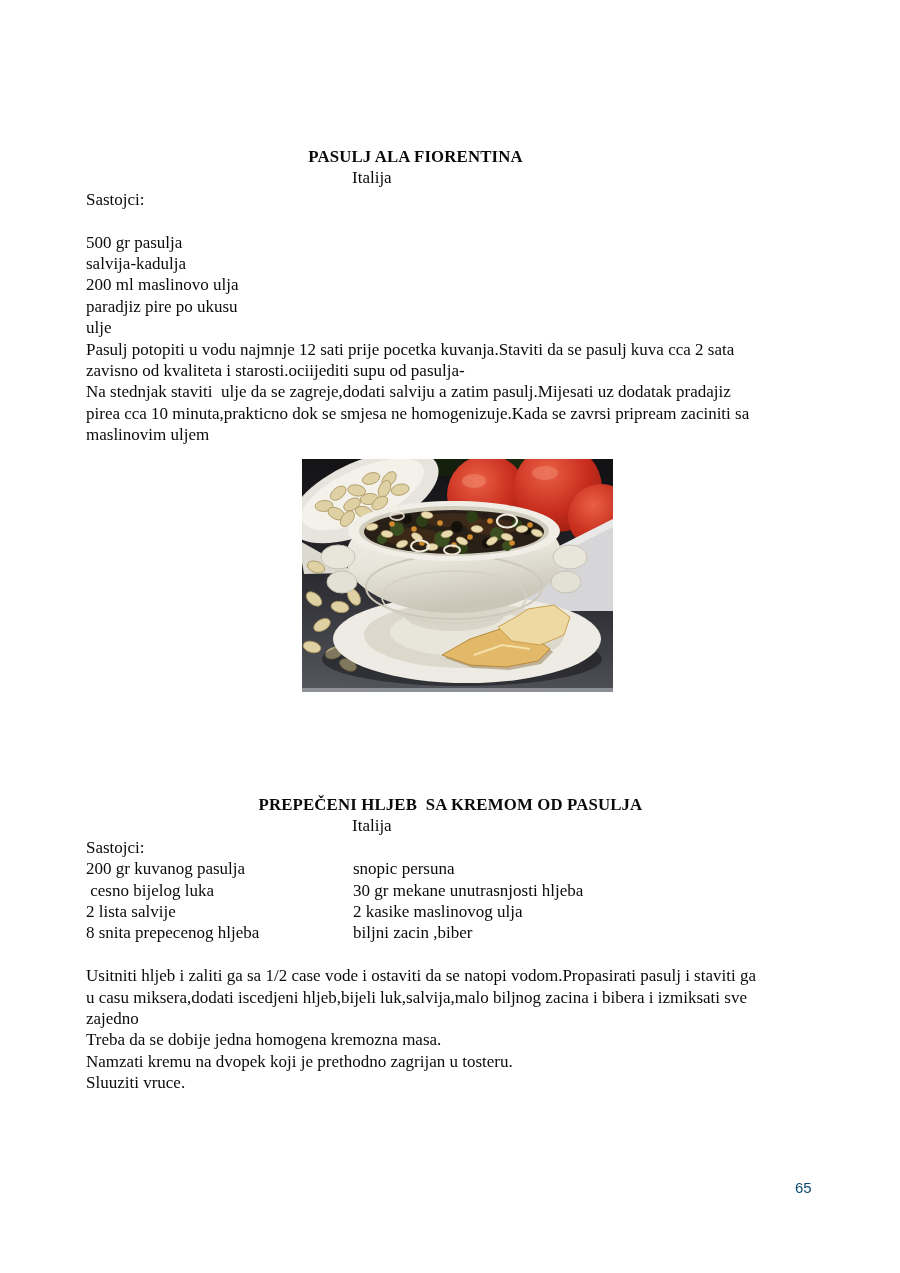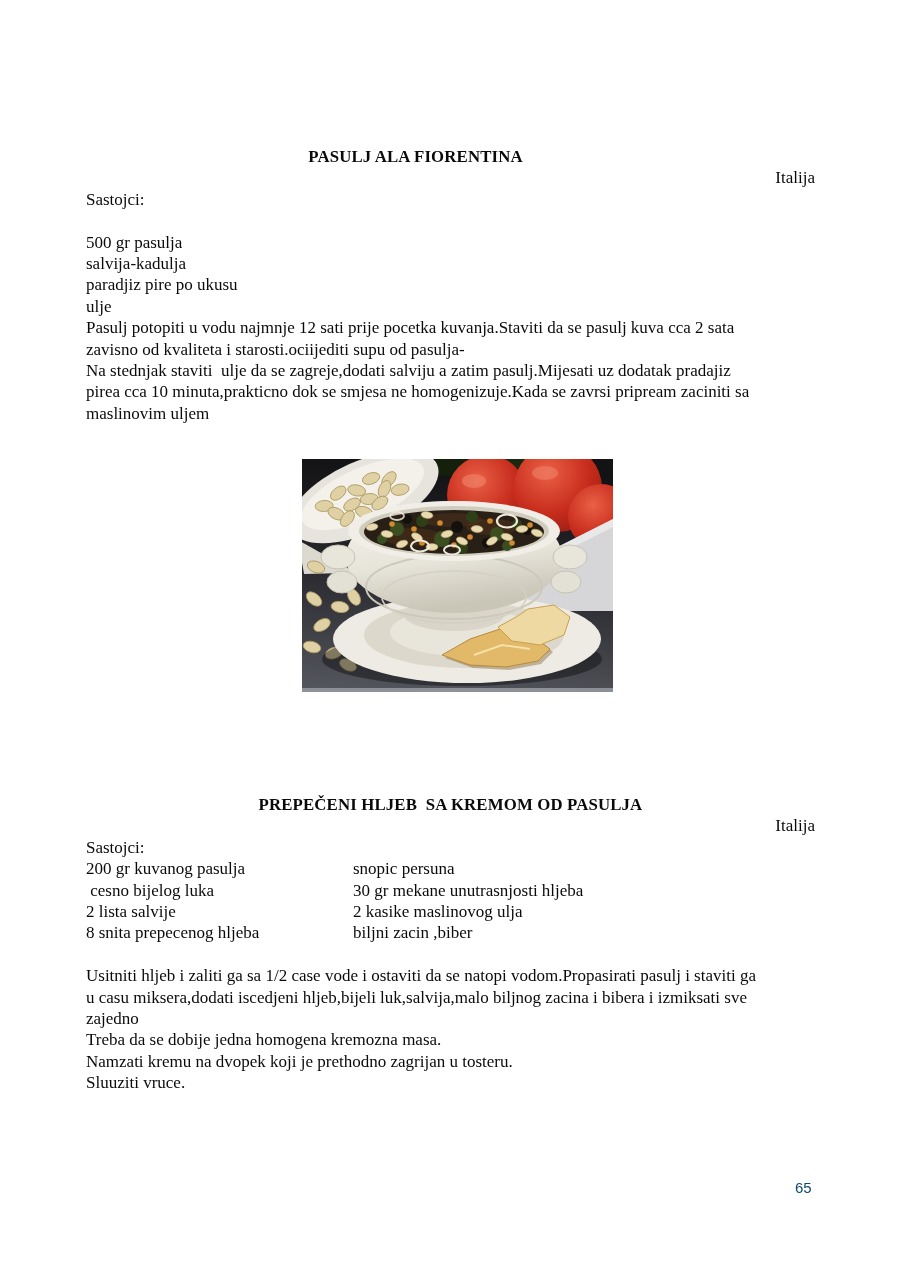--- a/index.html
+++ b/index.html
@@ -19,21 +19,21 @@
   #recipe2-block { top: 794px; }
   .line { min-height: 21.4px; white-space: pre-wrap; }
   .recipe-title {
     font-weight: bold;
     font-size: 16.8px;
     text-align: center;
     letter-spacing: 0.15px;
     white-space: pre-wrap;
   }
   #recipe1-block .recipe-title { padding-right: 70px; }
-  .origin { padding-left: 266px; text-align: right; }
+  .origin { padding-left: 266px; }
   .ing-row { display: flex; }
   .ing-row .col-left { width: 267px; flex: none; white-space: pre-wrap; }
   .ing-row .col-right { white-space: pre-wrap; }
   .photo {
     position: absolute;
     left: 302px;
     top: 459px;
     width: 311px;
     height: 233px;
   }
@@ -53,20 +53,21 @@
 
 <div class="page">
 
   <div class="block" id="recipe1-block">
     <div class="line recipe-title">PASULJ ALA FIORENTINA</div>
     <div class="line origin">Italija</div>
     <div class="line">Sastojci:</div>
     <div class="line"></div>
     <div class="line">500 gr pasulja</div>
     <div class="line">salvija-kadulja</div>
+    <div class="line">200 ml maslinovo ulja</div>
     <div class="line">paradjiz pire po ukusu</div>
     <div class="line">ulje</div>
     <div class="line">Pasulj potopiti u vodu najmnje 12 sati prije pocetka kuvanja.Staviti da se pasulj kuva cca 2 sata</div>
     <div class="line">zavisno od kvaliteta i starosti.ociijediti supu od pasulja-</div>
     <div class="line">Na stednjak staviti  ulje da se zagreje,dodati salviju a zatim pasulj.Mijesati uz dodatak pradajiz</div>
     <div class="line">pirea cca 10 minuta,prakticno dok se smjesa ne homogenizuje.Kada se zavrsi pripream zaciniti sa</div>
     <div class="line">maslinovim uljem</div>
   </div>
 
   <div class="photo" role="img" aria-label="White two-handled tureen of dark bean soup with white beans, greens and onion rings, set on a white plate with toasted bread pieces; tomatoes and scattered white beans on a dark surface">

